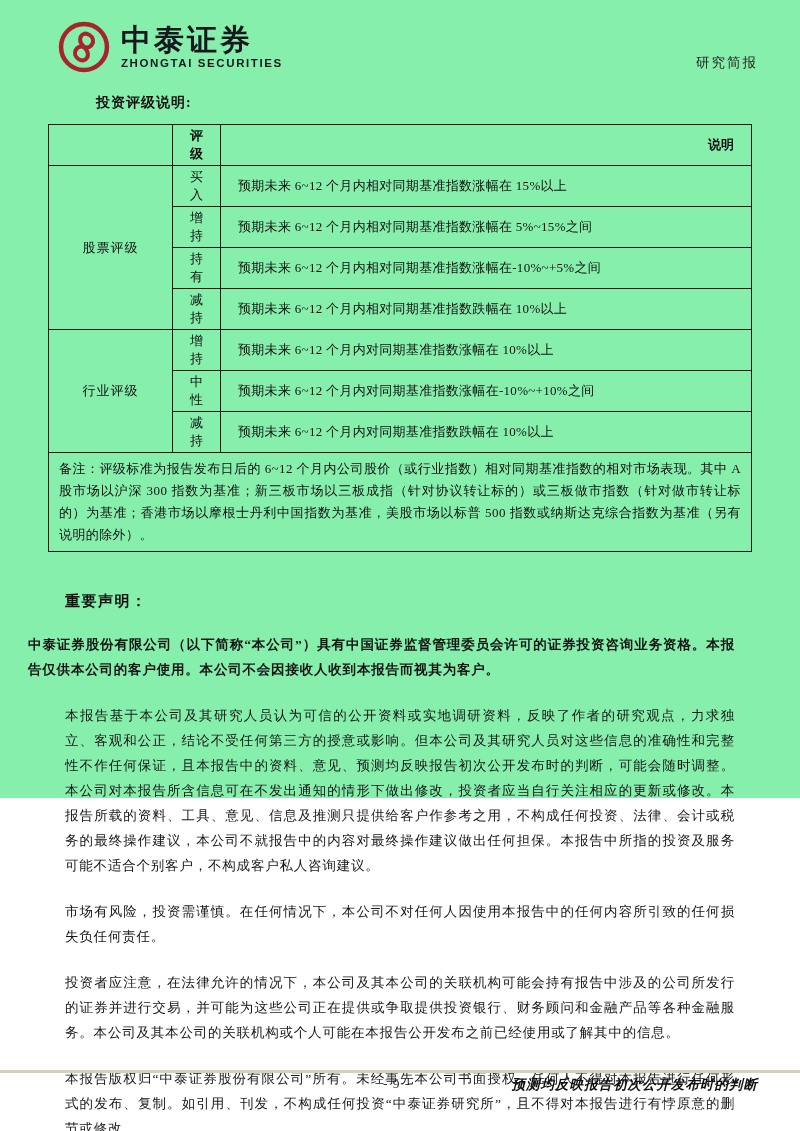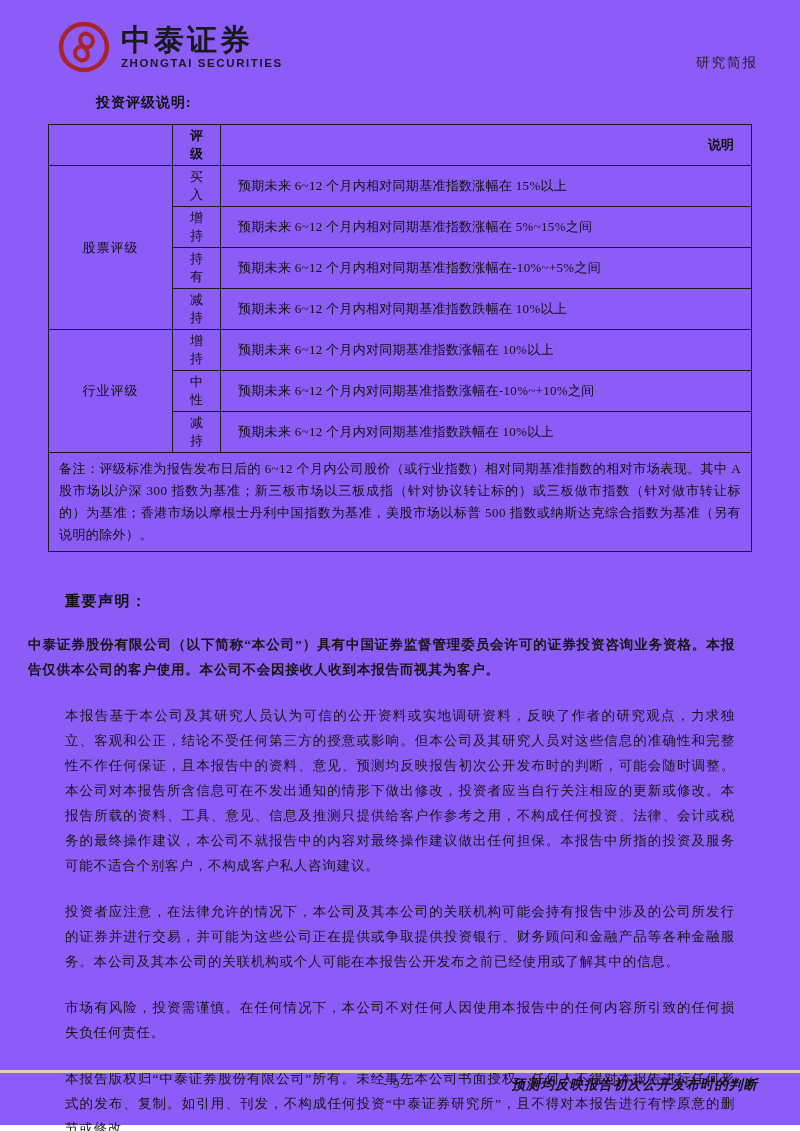--- a/index.html
+++ b/index.html
@@ -4,21 +4,21 @@
 <style>
   * { margin: 0; padding: 0; box-sizing: border-box; }
   html, body { background: #ffffff; }
   body {
     width: 800px; height: 1131px;
     position: relative;
     font-family: "Liberation Serif", "DejaVu Serif", serif;
     color: #1c1c1c;
     overflow: hidden;
   }
-  .page { width: 800px; height: 1125px; position: relative; background: #8b5cf6; }
+  .page { width: 800px; height: 798px; position: relative; background: #86efac; }
 
   
   .header {
     display: flex; justify-content: space-between; align-items: flex-end;
     padding: 20px 42px 0 57px;
   }
   .logo { display: flex; align-items: center; gap: 10px; }
   .logo-mark { width: 54px; height: 54px; }
   .logo-text { display: flex; flex-direction: column; }
   .logo-cn {
@@ -150,22 +150,22 @@
     <tr>
       <td colspan="3" class="note-cell">备注：评级标准为报告发布日后的 6~12 个月内公司股价（或行业指数）相对同期基准指数的相对市场表现。其中 A 股市场以沪深 300 指数为基准；新三板市场以三板成指（针对协议转让标的）或三板做市指数（针对做市转让标的）为基准；香港市场以摩根士丹利中国指数为基准，美股市场以标普 500 指数或纳斯达克综合指数为基准（另有说明的除外）。</td>
     </tr>
   </tbody>
     </table>
 
   <div class="statement-title">重要声明：</div>
 
   <p class="para bold">中泰证券股份有限公司（以下简称“本公司”）具有中国证券监督管理委员会许可的证券投资咨询业务资格。本报告仅供本公司的客户使用。本公司不会因接收人收到本报告而视其为客户。</p>
   <p class="para">本报告基于本公司及其研究人员认为可信的公开资料或实地调研资料，反映了作者的研究观点，力求独立、客观和公正，结论不受任何第三方的授意或影响。但本公司及其研究人员对这些信息的准确性和完整性不作任何保证，且本报告中的资料、意见、预测均反映报告初次公开发布时的判断，可能会随时调整。本公司对本报告所含信息可在不发出通知的情形下做出修改，投资者应当自行关注相应的更新或修改。本报告所载的资料、工具、意见、信息及推测只提供给客户作参考之用，不构成任何投资、法律、会计或税务的最终操作建议，本公司不就报告中的内容对最终操作建议做出任何担保。本报告中所指的投资及服务可能不适合个别客户，不构成客户私人咨询建议。</p>
+  <p class="para">市场有风险，投资需谨慎。在任何情况下，本公司不对任何人因使用本报告中的任何内容所引致的任何损失负任何责任。</p>
   <p class="para">投资者应注意，在法律允许的情况下，本公司及其本公司的关联机构可能会持有报告中涉及的公司所发行的证券并进行交易，并可能为这些公司正在提供或争取提供投资银行、财务顾问和金融产品等各种金融服务。本公司及其本公司的关联机构或个人可能在本报告公开发布之前已经使用或了解其中的信息。</p>
-  <p class="para">市场有风险，投资需谨慎。在任何情况下，本公司不对任何人因使用本报告中的任何内容所引致的任何损失负任何责任。</p>
   <p class="para">本报告版权归“中泰证券股份有限公司”所有。未经事先本公司书面授权，任何人不得对本报告进行任何形式的发布、复制。如引用、刊发，不构成任何投资“中泰证券研究所”，且不得对本报告进行有悖原意的删节或修改。</p>
 
   <div class="footer">
     <div class="footer-rule"></div>
     <div class="footer-row">
       <span class="page-number">- 9 -</span>
       <span class="footer-notice">预测均反映报告初次公开发布时的判断</span>
     </div>
   </div>
 

